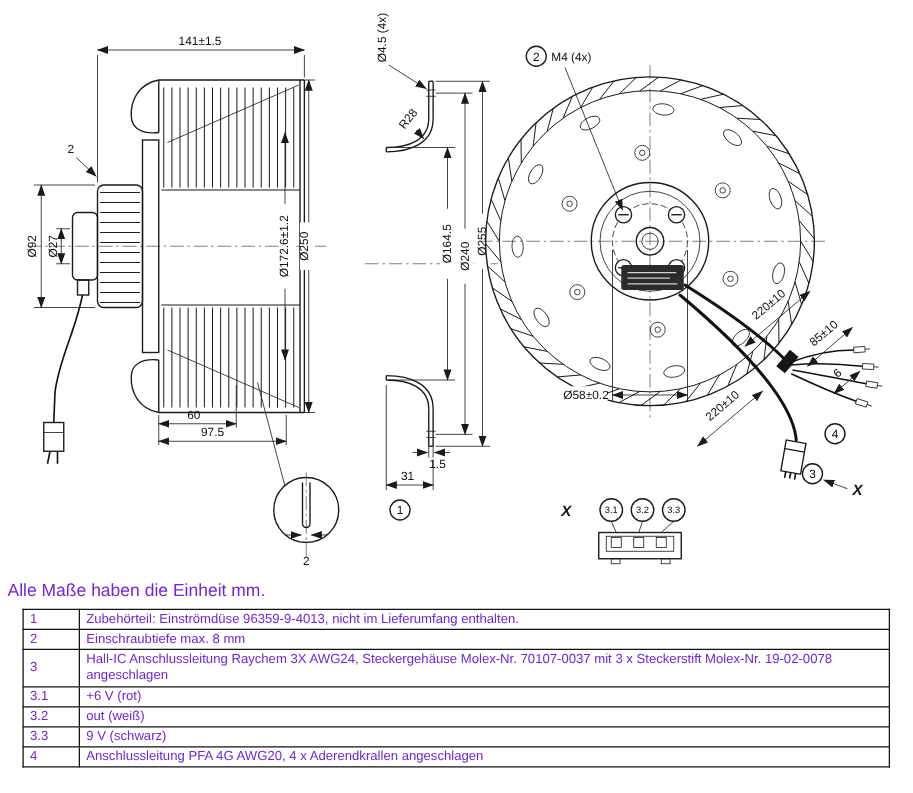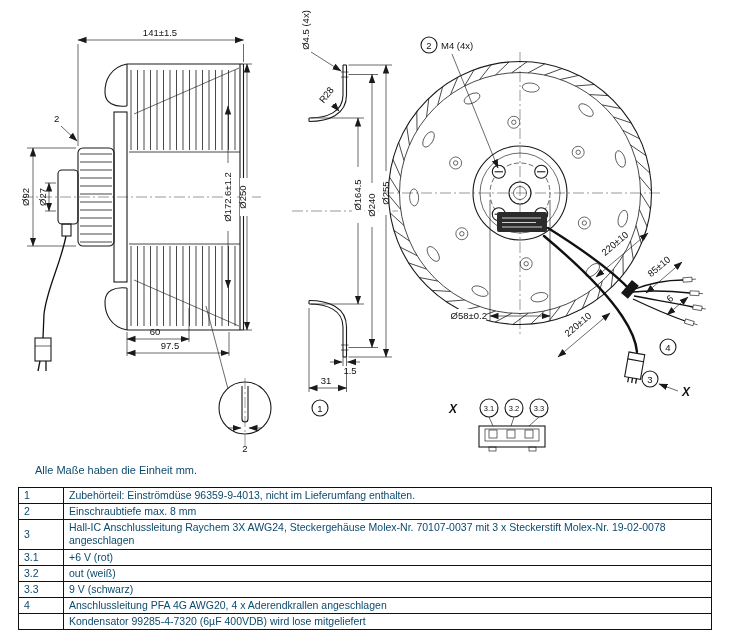--- a/index.html
+++ b/index.html
@@ -1,32 +1,32 @@
 <!DOCTYPE html>
 <html><head>
 <meta charset="utf-8">
 <style>
   html,body{margin:0;padding:0;background:#fff}
   .canvas{position:relative;width:730px;height:634px;background:#fff;overflow:hidden;
-          font-family:"Liberation Sans",sans-serif;color:#0c4a6e}
+          font-family:"Liberation Sans",sans-serif;color:#6d28d9}
   svg{position:absolute;top:0;left:0}
   .ln{stroke:#1a1a1a;stroke-width:1.1;fill:none}
   .thin{stroke:#1a1a1a;stroke-width:.65;fill:none}
   .tick{stroke:#1a1a1a;stroke-width:.8;fill:none}
   .cl{stroke:#555;stroke-width:.6;fill:none;stroke-dasharray:11 3 2 3}
   .dash{stroke:#1a1a1a;stroke-width:.65;fill:none;stroke-dasharray:5 2.5}
   .cable{stroke:#111;stroke-width:2.4;fill:none;stroke-linecap:round}
   .wire{stroke:#111;stroke-width:1.3;fill:none}
   text{fill:#111;font-family:"Liberation Sans",sans-serif}
   .dim{font-size:9.5px}
   .co{font-size:9.5px;text-anchor:middle}
   .cos{font-size:7.5px;text-anchor:middle}
   .xlbl{font-size:12px;font-style:italic;font-weight:bold}
   .wbg{fill:#fff}
-  .note{position:absolute;left:35px;top:464px;font-size:11px}
+  .note{position:absolute;left:6px;top:464px;font-size:14px}
   table.spec{position:absolute;left:18px;top:487px;border-collapse:collapse;width:694px;font-size:10.5px}
   table.spec td{border:1px solid #111;padding:1px 5px;vertical-align:middle;line-height:1.25}
   table.spec td.ref{width:34px}
   table.spec tr{height:15px}
 </style>
 </head>
 <body>
 
 <div class="canvas">
 
@@ -432,20 +432,16 @@
           <td>out (weiß)</td>
         </tr>
     <tr>
           <td class="ref">3.3</td>
           <td>9 V (schwarz)</td>
         </tr>
     <tr>
           <td class="ref">4</td>
           <td>Anschlussleitung PFA 4G AWG20, 4 x Aderendkrallen angeschlagen</td>
         </tr>
-    <tr>
-          <td class="ref"></td>
-          <td>Kondensator 99285-4-7320 (6µF 400VDB) wird lose mitgeliefert</td>
-        </tr>
   </tbody>
 </table>
 
 </div>
 
 </body></html>

